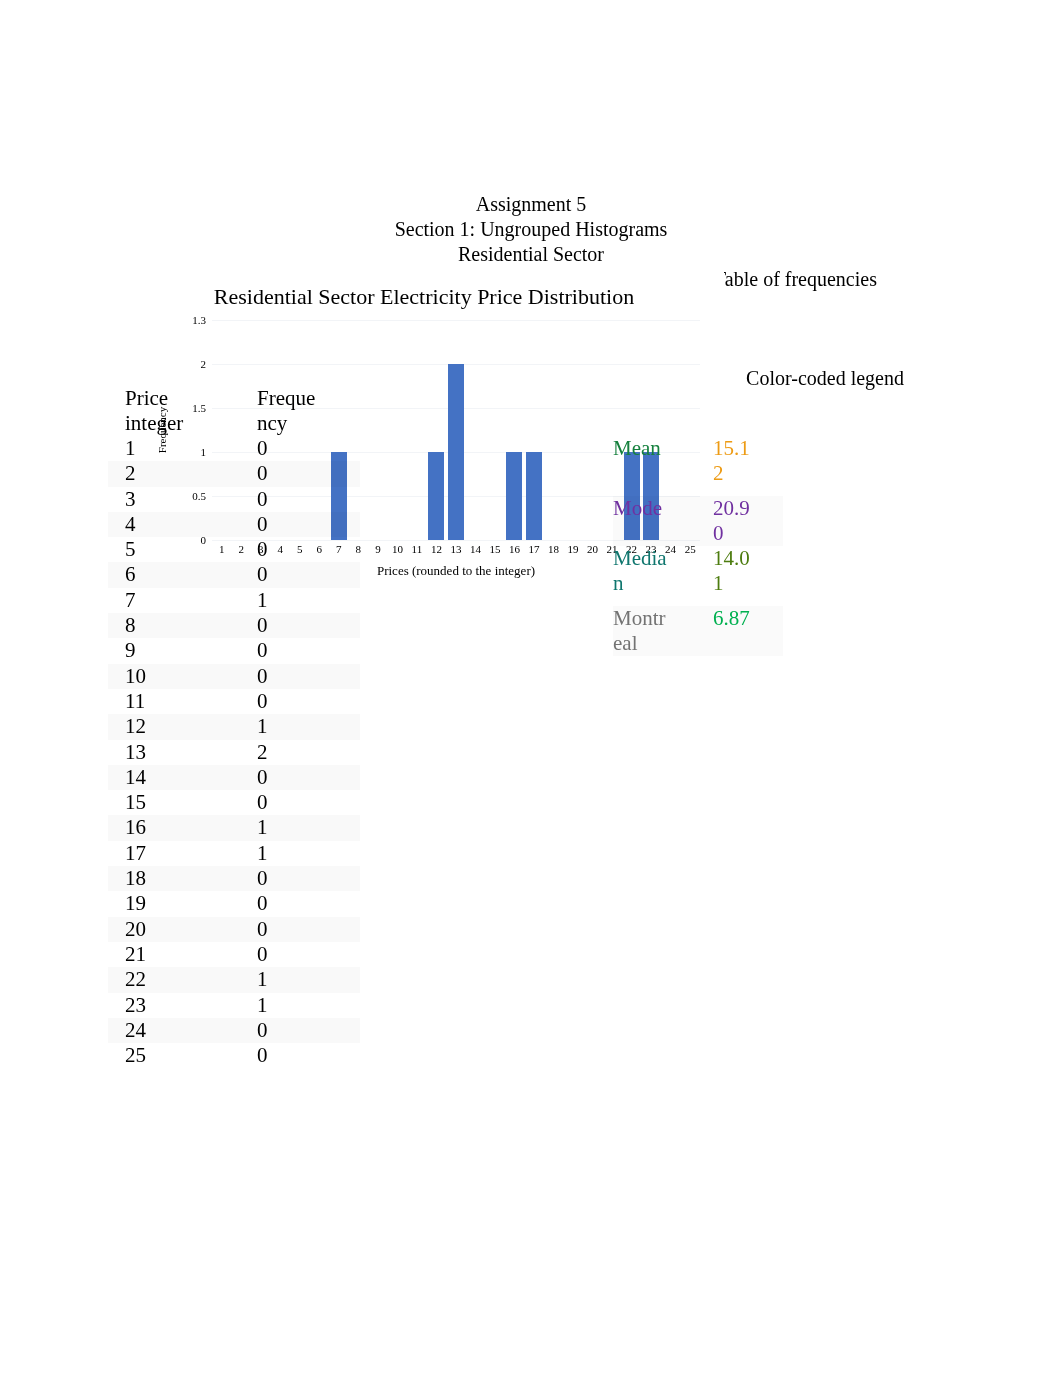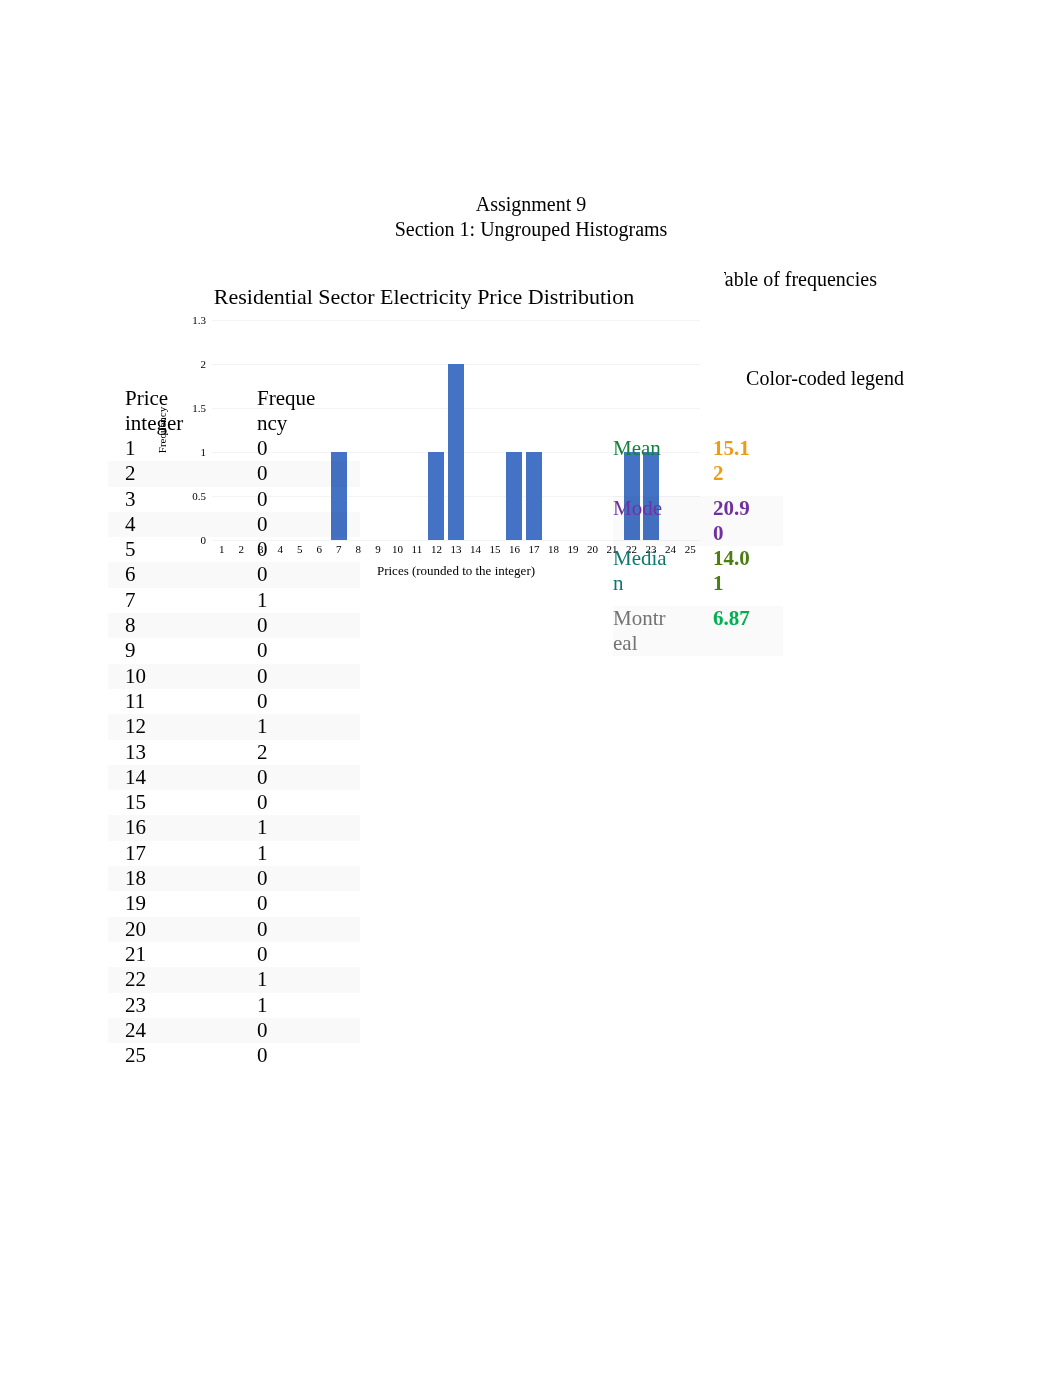--- a/index.html
+++ b/index.html
@@ -200,30 +200,31 @@
     top: 436px;
     width: 170px;
     font-size: 21px;
   }
   .lg-row {
     display: flex;
     line-height: 25.3px;
   }
   .lg-label { width: 82px; }
   .lg-label .wrapbox { width: 58px; word-wrap: break-word; overflow-wrap: break-word; }
-  .lg-value { width: 88px; padding-left: 18px; box-sizing: border-box; font-weight: bold; }
+  .lg-value { width: 88px; padding-left: 18px; box-sizing: border-box; }
   .lg-value .wrapbox { width: 40px; word-wrap: break-word; overflow-wrap: break-word; }
   .lg-stripe { background: rgba(0,0,0,0.018); margin-top: 9px; }
 </style>
 </head>
 <body>
 
 <div class="page-heading">
-  <div>Assignment 9</div>
+  <div>Assignment 5</div>
   <div>Section 1: Ungrouped Histograms</div>
+  <div>Residential Sector</div>
 </div>
 
 <div class="annot" id="annot-table-of-frequencies">Table of frequencies</div>
 <div class="annot" id="annot-color-coded-legend">Color-coded legend</div>
 
 <div class="chart">
   <div class="chart-title">Residential Sector Electricity Price Distribution</div>
 
   <div class="plot-wrap">
     <div class="y-axis-title">Frequency</div>

